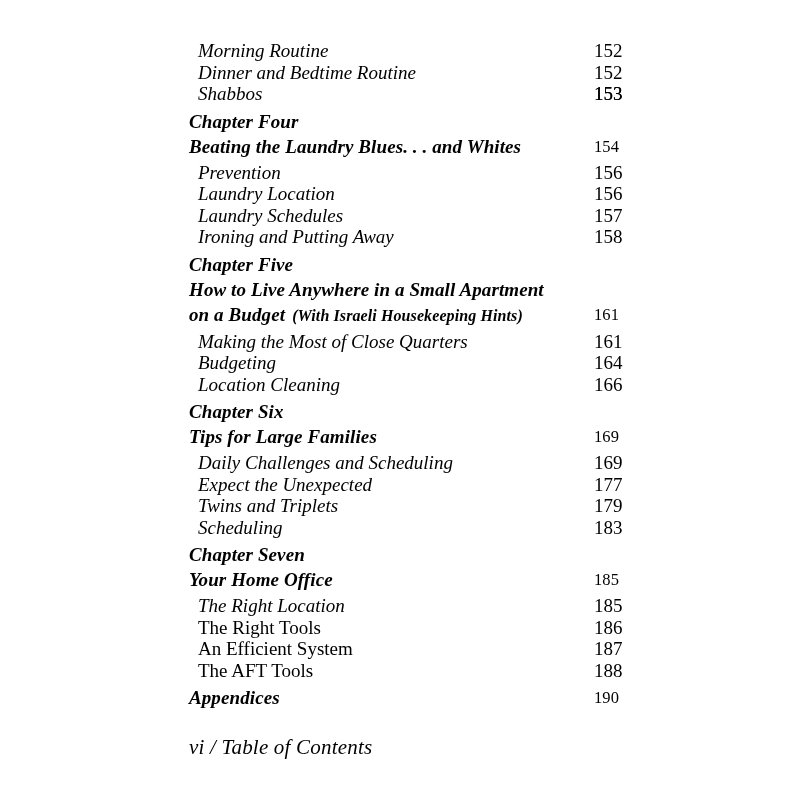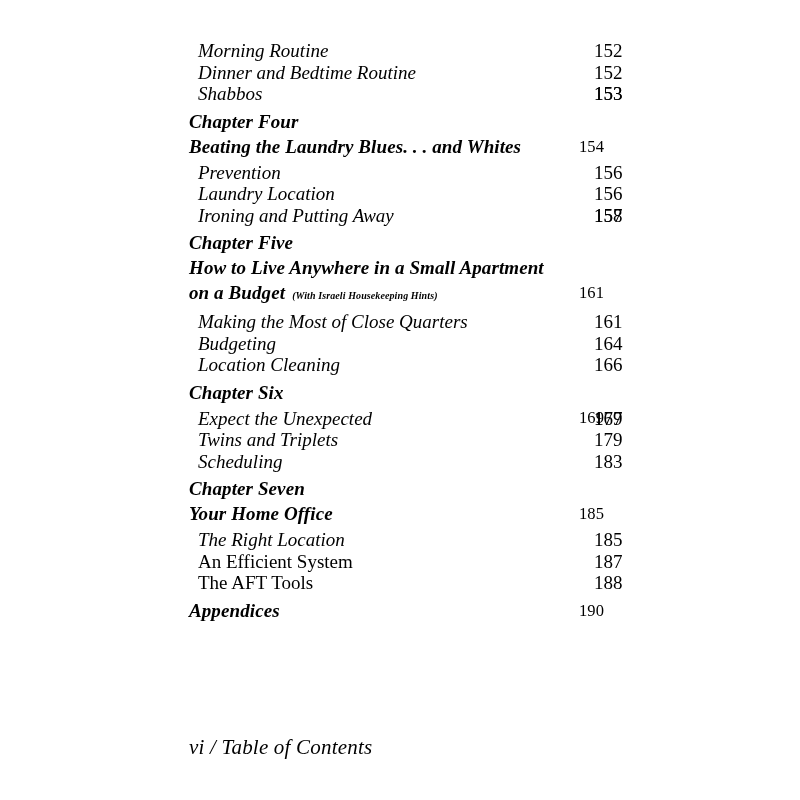--- a/index.html
+++ b/index.html
@@ -35,21 +35,21 @@
     display: flex;
     align-items: baseline;
     position: relative;
   }
   .row .title {
     flex: 0 1 auto;
     white-space: nowrap;
   }
   .row .pageno {
     position: absolute;
-    left: 390px;
+    left: 405px;
     top: 0;
     text-align: left;
     white-space: nowrap;
   }
 
   
   .chapter {
     margin-top: 4px;
   }
   .chapter-label,
@@ -60,21 +60,21 @@
     line-height: 25px;
     letter-spacing: 0.1px;
   }
   .chapter-title .pageno {
     font-weight: normal;
     font-style: normal;
     font-size: 16.5px;
     font-family: "Liberation Serif", "DejaVu Serif", serif;
   }
   .chapter-subnote {
-    font-size: 10px;
+    font-size: 16px;
     font-weight: bold;
     font-style: italic;
   }
 
   
   .entries {
     margin-top: 3px;
     margin-left: 9px;
   }
   .entry {
@@ -140,20 +140,21 @@
           <div class="entries">
             <div class="row entry">
               <span class="title">Prevention</span>
               <span class="pageno">156</span>
             </div>
             <div class="row entry">
               <span class="title">Laundry Location</span>
               <span class="pageno">156</span>
             </div>
             <div class="row entry">
+              <span class="title">Laundry Schedules</span>
               <span class="pageno">157</span>
             </div>
             <div class="row entry">
               <span class="title">Ironing and Putting Away</span>
               <span class="pageno">158</span>
             </div>
           </div>
         </div>
         <div class="chapter">
           <div class="chapter-label">Chapter Five</div>
@@ -176,24 +177,26 @@
             </div>
             <div class="row entry">
               <span class="title">Location Cleaning</span>
               <span class="pageno">166</span>
             </div>
           </div>
         </div>
         <div class="chapter">
           <div class="chapter-label">Chapter Six</div>
           <div class="row chapter-title">
+            <span class="title">Tips for Large Families</span>
             <span class="pageno">169</span>
           </div>
           <div class="entries">
             <div class="row entry">
+              <span class="title">Daily Challenges and Scheduling</span>
               <span class="pageno">169</span>
             </div>
             <div class="row entry">
               <span class="title">Expect the Unexpected</span>
               <span class="pageno">177</span>
             </div>
             <div class="row entry">
               <span class="title">Twins and Triplets</span>
               <span class="pageno">179</span>
             </div>
@@ -206,20 +209,24 @@
         <div class="chapter">
           <div class="chapter-label">Chapter Seven</div>
           <div class="row chapter-title">
             <span class="title">Your Home Office</span>
             <span class="pageno">185</span>
           </div>
           <div class="entries">
             <div class="row entry">
               <span class="title">The Right Location</span>
               <span class="pageno">185</span>
+            </div>
+            <div class="row entry roman">
+              <span class="title">The Right Tools</span>
+              <span class="pageno">186</span>
             </div>
             <div class="row entry roman">
               <span class="title">An Efficient System</span>
               <span class="pageno">187</span>
             </div>
             <div class="row entry roman">
               <span class="title">The AFT Tools</span>
               <span class="pageno">188</span>
             </div>
           </div>

